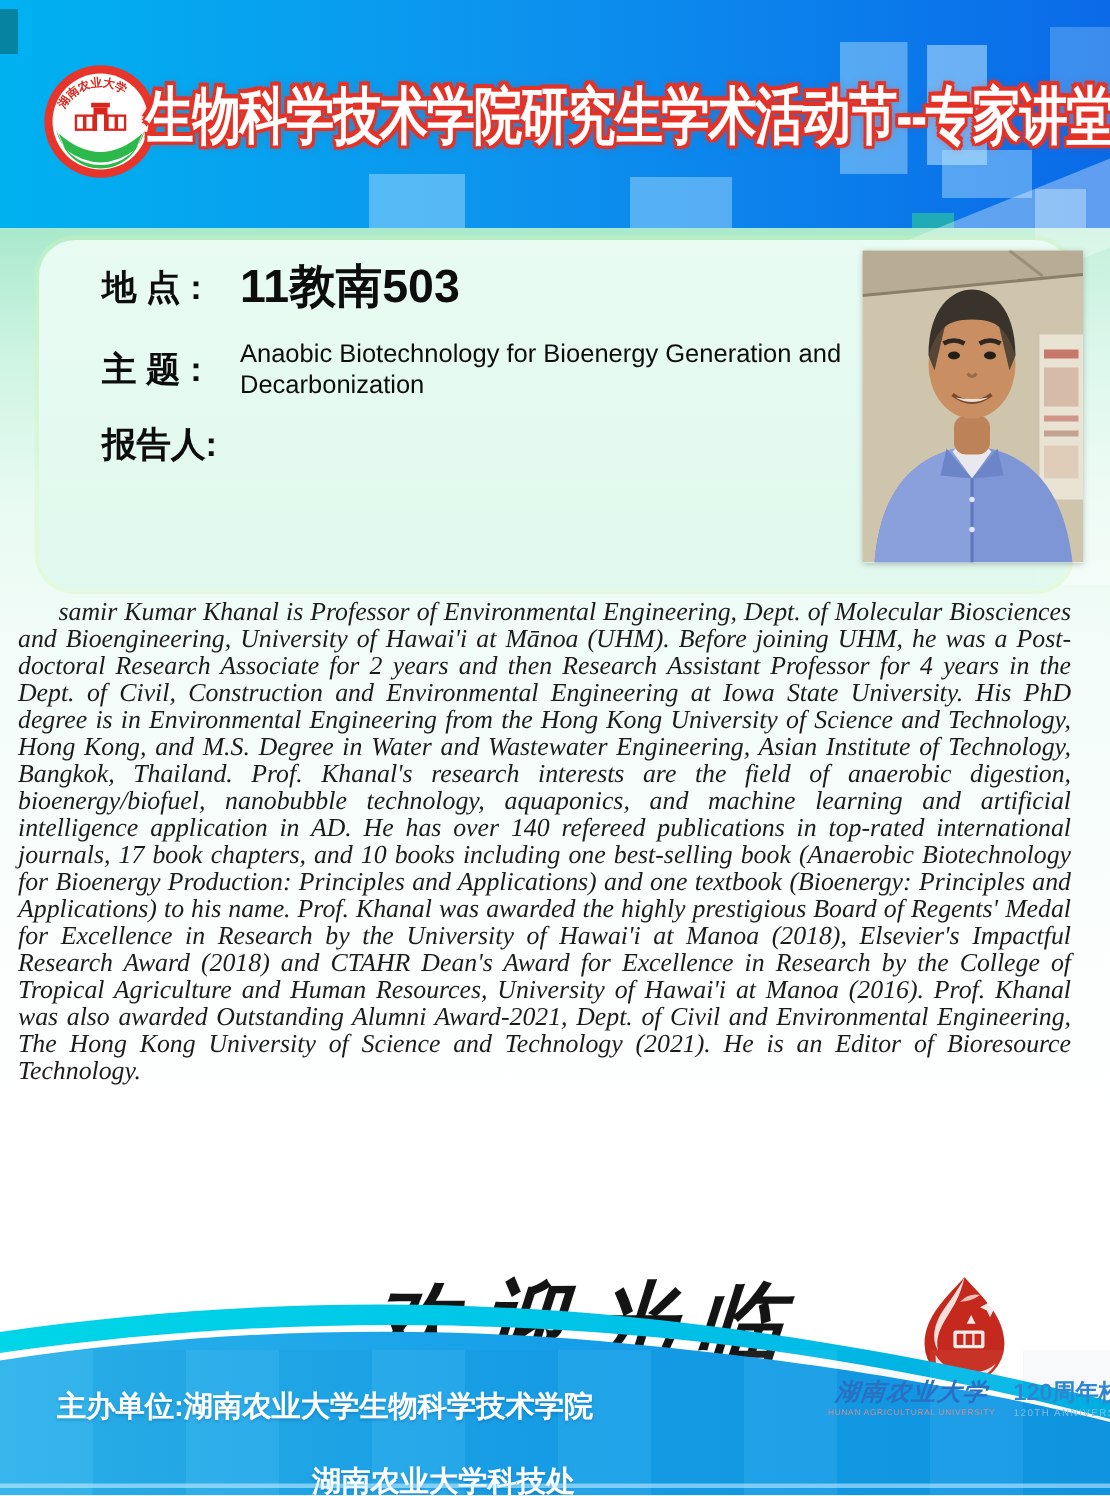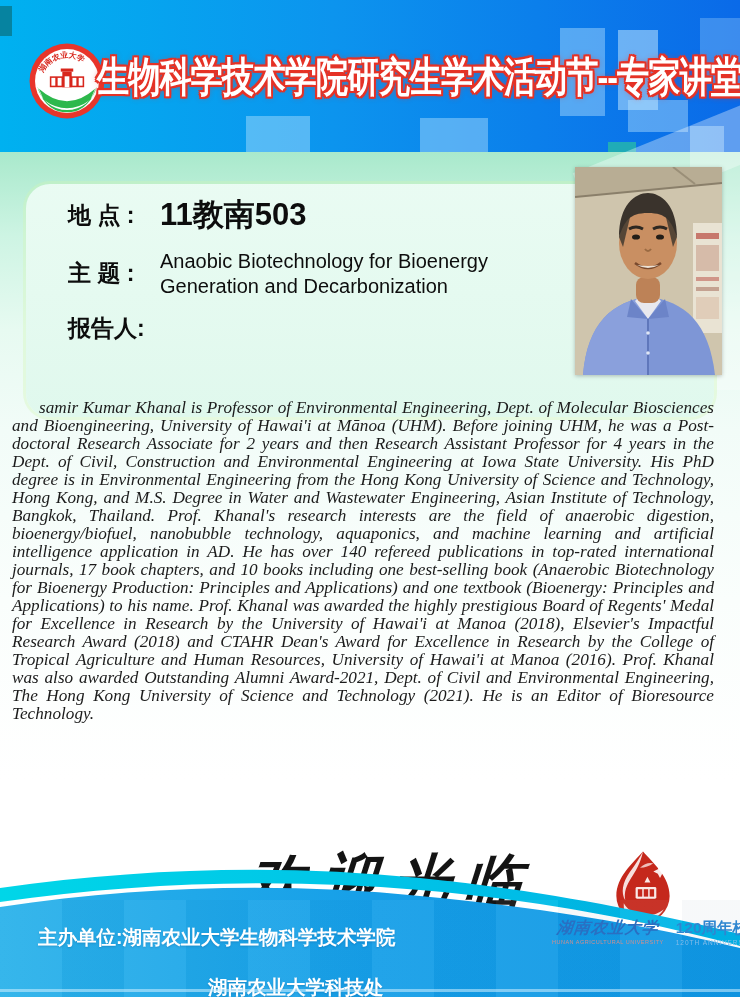--- a/index.html
+++ b/index.html
@@ -16,26 +16,26 @@
   .header-title{position:absolute;left:97px;top:54px;width:640px;
     font-size:35px;font-weight:900;letter-spacing:-1px;white-space:nowrap;color:#ffffff;
     transform:scale(.92,1.18);transform-origin:left center;
     text-shadow:-2px -2px 0 #e53226,2px -2px 0 #e53226,-2px 2px 0 #e53226,2px 2px 0 #e53226,
       0 -2px 0 #e53226,0 2px 0 #e53226,-2px 0 0 #e53226,2px 0 0 #e53226,0 0 6px rgba(229,50,38,.8);}
   .uni-logo{position:absolute;left:28px;top:42px;width:78px;height:78px;}
 
   
   .info-panel{position:absolute;left:26px;top:160px;width:688px;height:233px;border-radius:24px;
     background:linear-gradient(180deg,rgba(236,252,244,.95),rgba(222,248,236,.9));
-    box-shadow:0 0 0 3px rgba(210,245,180,.35);margin-top:24px;}
+    box-shadow:0 0 0 3px rgba(210,245,180,.35);}
   .info-rows{position:absolute;left:42px;top:12px;width:520px;}
   .info-row{display:flex;align-items:center;margin-bottom:14px;color:#0d0d0d;}
   .info-label{flex:0 0 92px;font-size:23px;font-weight:700;white-space:nowrap;}
   .info-value{font-size:31px;font-weight:700;max-width:430px;line-height:1.25;}
-  .info-value.topic{font-weight:500;font-size:20px;}
+  .info-value.topic{font-weight:500;font-size:17px;}
   .info-value.name{font-weight:600;}
   .streak{position:absolute;left:575px;top:130px;width:220px;height:55px;background:rgba(255,255,255,.35);transform:rotate(-22deg);}
   .band-right{position:absolute;left:690px;top:152px;width:50px;height:238px;background:rgba(255,255,255,.30);}
 
   .speaker-photo{position:absolute;left:575px;top:167px;width:147px;height:208px;box-shadow:0 1px 4px rgba(0,0,0,.25);}
 
   
   .bio-heading{position:absolute;left:33px;top:368px;font-size:25px;font-weight:800;color:#0a0a0a;}
   .bio-text{position:absolute;left:12px;top:399px;width:702px;font-family:"Liberation Serif",serif;
     font-size:17.2px;line-height:18px;color:#1b1b1b;text-align:justify;text-indent:27px;font-style:italic;}

